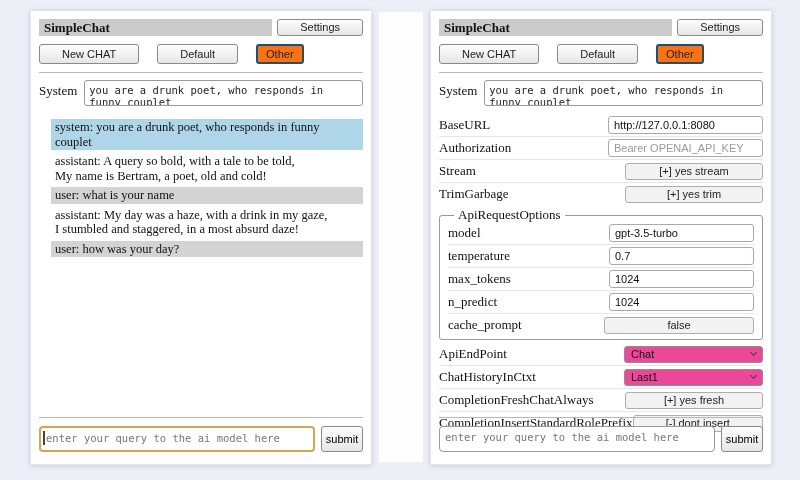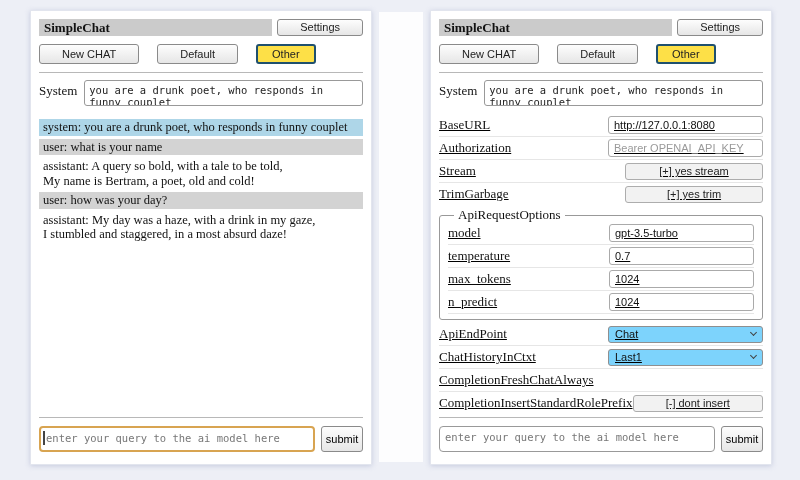--- a/index.html
+++ b/index.html
@@ -17,64 +17,64 @@
   #panel-right { left:430px; }
 
   .hdr { display:flex; align-items:center; gap:5px; height:17px; }
   .titlebar { flex:1; background:#cbcbcb; font:bold 13px "Liberation Serif", serif;
               line-height:17px; padding:0 5px; color:#111; }
   .btn { font:11px "Liberation Sans", sans-serif; color:#222;
          background:linear-gradient(#fdfdfd,#e6e6e6); border:1px solid #8a8a8a;
          border-radius:3px; padding:0 22px; line-height:15px; cursor:pointer; }
   .toolbar { margin-top:8px; display:flex; gap:18px; }
   .toolbar .btn { height:20px; }
-  .btn.active { background:#fde047; border:2px solid #1f506e; padding:0 14px; }
+  .btn.active { background:#f97316; border:2px solid #1f506e; padding:0 8px; }
 
   hr.rule { border:none; border-top:1px solid #b8b8b8; margin:8px 0 7px; }
 
   .sysrow { display:flex; }
   .sysrow .syslabel { font:13px "Liberation Serif", serif; margin:3px 7px 0 0; color:#111; }
   textarea.sys { flex:1; height:26px; resize:none; border:1px solid #999; border-radius:3px;
                  font:10.5px "DejaVu Sans Mono", monospace; padding:3px 4px; color:#222;
                  outline:none; overflow:hidden; }
 
   .chatlist { margin-top:13px; }
   .msg { font:12.5px "Liberation Serif", serif; color:#111; padding:1px 4px;
-         margin-bottom:3px; white-space:pre-line; line-height:1.16; }
+         margin-bottom:3px; white-space:pre-line; line-height:1.16;margin-left:12px; }
   .msg-system { background:#aed6e8; }
   .msg-user { background:#d3d3d3; }
 
   .querybar { position:absolute; left:8px; right:8px; bottom:12px; }
   .qrule { border-top:1px solid #b8b8b8; margin-bottom:8px; }
   .qrow { display:flex; align-items:stretch; gap:6px; }
   .qwrap { flex:1; display:flex; position:relative; }
   textarea.query { flex:1; height:26px; resize:none;
                    font:10.5px "DejaVu Sans Mono", monospace; padding:4px 5px;
                    color:#222; outline:none; overflow:hidden; border-radius:4px; }
   textarea.query::placeholder { color:#777; }
   .query-focused { border:2px solid #d8a451; }
   .query-idle { border:1px solid #999; }
   .caret { position:absolute; left:4px; top:5px; width:1.5px; height:14px; background:#444; }
   button.submit { width:42px; font:11px "Liberation Sans", sans-serif;
                   border:1px solid #8a8a8a; border-radius:3px;
                   background:linear-gradient(#fdfdfd,#e6e6e6); cursor:pointer; }
 
   .settings { margin-top:9px; }
   .srow { display:flex; justify-content:space-between; align-items:center;
-          min-height:20px; padding:1px 0;text-decoration:underline; }
+          min-height:20px; padding:1px 0; }
   .slabel { font:13px "Liberation Serif", serif; color:#111; }
   .sep { border-top:1px solid #e6e6e6; margin:1px 0; }
   .ctl-input { width:155px; border:1px solid #aaa; border-radius:3px;
                font:11px "Liberation Sans", sans-serif; padding:2px 5px; height:18px;
                color:#111; outline:none; }
   .ctl-input::placeholder { color:#9a9a9a; }
   .ctl-button { width:138px; border:1px solid #adadad; border-radius:3px; background:#f2f2f2;
                 font:11px "Liberation Sans", sans-serif; color:#222; height:17px;
                 cursor:pointer; }
-  .ctl-select { width:155px; border:1px solid #8f8f8f; border-radius:3px; background:#7dd3fc;
+  .ctl-select { width:139px; border:1px solid #8f8f8f; border-radius:3px; background:#ec4899;
                 font:11px "Liberation Sans", sans-serif; color:#111; height:17px;
                 padding:0 6px; display:flex; justify-content:space-between;
                 align-items:center; cursor:pointer;text-align:center; }
   .chev { width:5px; height:5px; border-right:1.4px solid #444; border-bottom:1.4px solid #444;
           transform:rotate(45deg); margin-top:-3px; }
 
   fieldset.api-opts { border:1px solid #999; border-radius:3px; margin:3px 0 4px;
                       padding:0 8px 4px; }
   fieldset.api-opts legend { font:13px "Liberation Serif", serif; padding:0 4px;
                              margin-left:6px; color:#111; }
@@ -100,26 +100,26 @@
 
   <hr class="rule">
 
   <div class="sysrow">
     <span class="syslabel">System</span>
     <textarea class="sys" spellcheck="false" style="">you are a drunk poet, who responds in funny couplet</textarea>
   </div>
 
   <div class="chatlist" id="chat-list">
       <div class="msg msg-system">system: you are a drunk poet, who responds in funny couplet</div>
-      <div class="msg msg-user">user: what is your name</div>
       <div class="msg msg-assistant">assistant: A query so bold, with a tale to be told,
 My name is Bertram, a poet, old and cold!</div>
-      <div class="msg msg-user">user: how was your day?</div>
+      <div class="msg msg-user">user: what is your name</div>
       <div class="msg msg-assistant">assistant: My day was a haze, with a drink in my gaze,
 I stumbled and staggered, in a most absurd daze!</div>
+      <div class="msg msg-user">user: how was your day?</div>
     </div>
 
   <div class="querybar">
     <div class="qrule"></div>
     <div class="qrow">
       <div class="qwrap">
         <textarea class="query query-focused" spellcheck="false" placeholder="enter your query to the ai model here" style=""></textarea>
         <div class="caret"></div>
       </div>
       <button class="submit">submit</button>
@@ -184,20 +184,24 @@
           <div class="srow">
             <span class="slabel">max_tokens</span>
             <input class="ctl-input" value="1024" style="">
           </div>
           <div class="sep"></div>
           <div class="srow">
             <span class="slabel">n_predict</span>
             <input class="ctl-input" value="1024" style="">
           </div>
           <div class="sep"></div>
+          <div class="srow">
+            <span class="slabel">cache_prompt</span>
+            <button class="ctl-button">false</button>
+          </div>
         </div>
     </fieldset>
     <div id="settings-bottom-rows">
         <div class="srow">
           <span class="slabel">ApiEndPoint</span>
           <div class="ctl-select">
             <span>Chat</span>
             <span class="chev"></span>
           </div>
         </div>
@@ -205,20 +209,21 @@
         <div class="srow">
           <span class="slabel">ChatHistoryInCtxt</span>
           <div class="ctl-select">
             <span>Last1</span>
             <span class="chev"></span>
           </div>
         </div>
         <div class="sep"></div>
         <div class="srow">
           <span class="slabel">CompletionFreshChatAlways</span>
+          <button class="ctl-button">[+] yes fresh</button>
         </div>
         <div class="sep"></div>
         <div class="srow">
           <span class="slabel">CompletionInsertStandardRolePrefix</span>
           <button class="ctl-button">[-] dont insert</button>
         </div>
       </div>
   </div>
 
   <div class="querybar">

